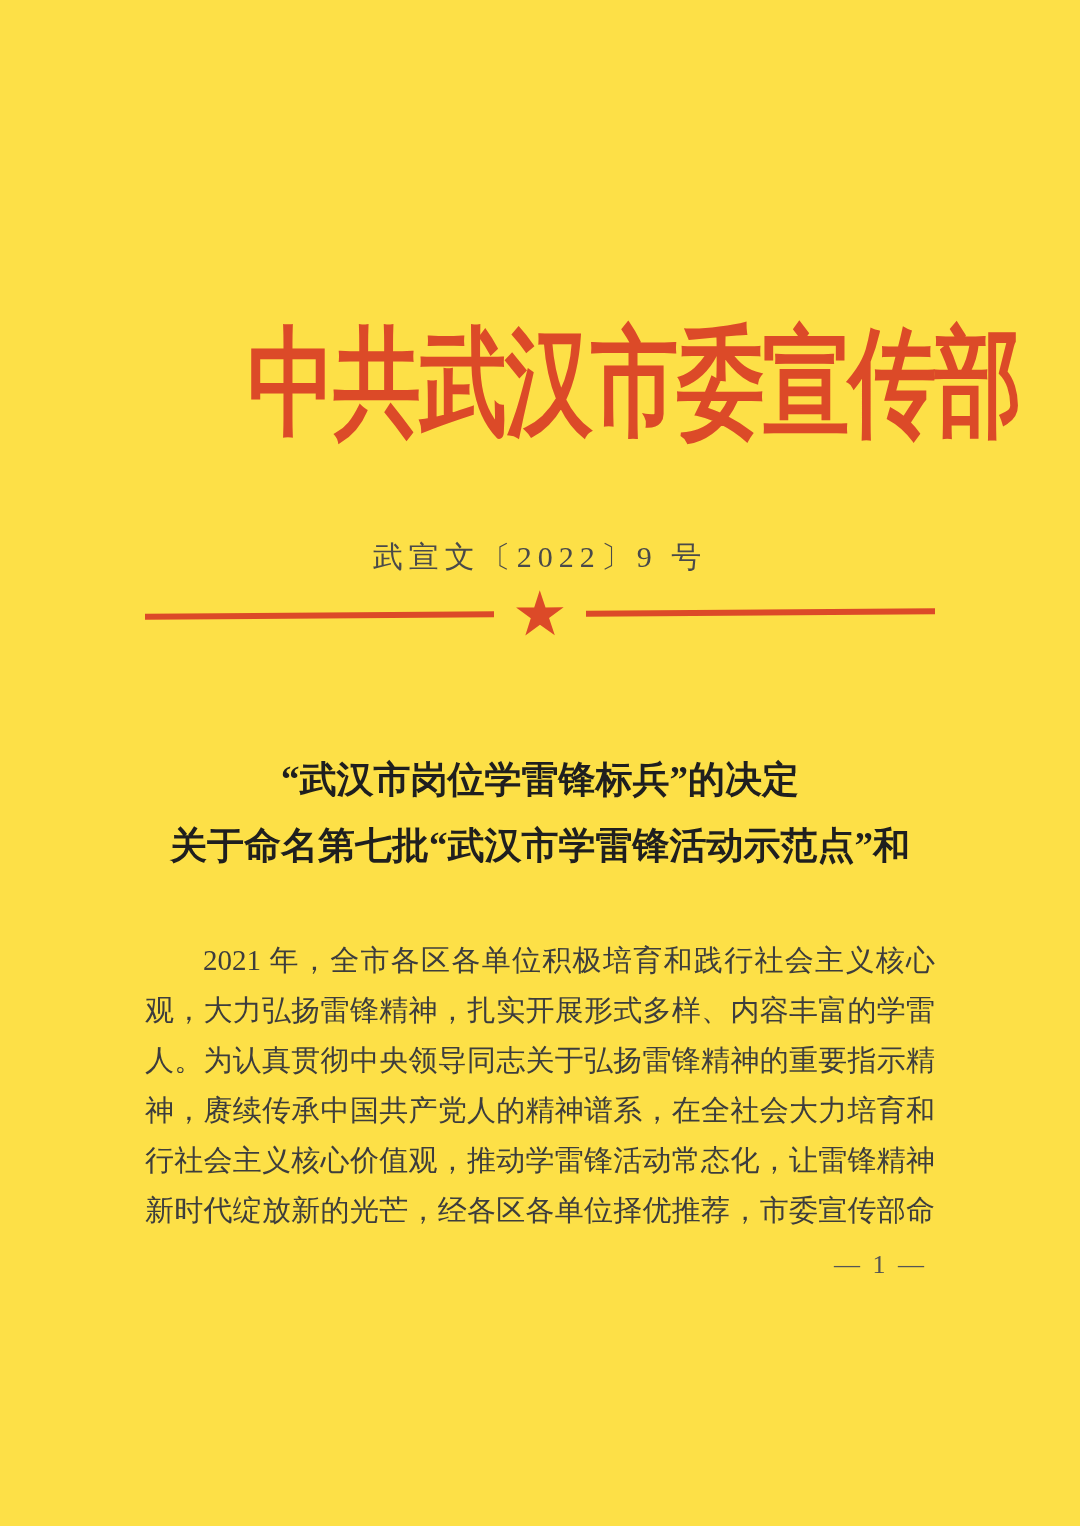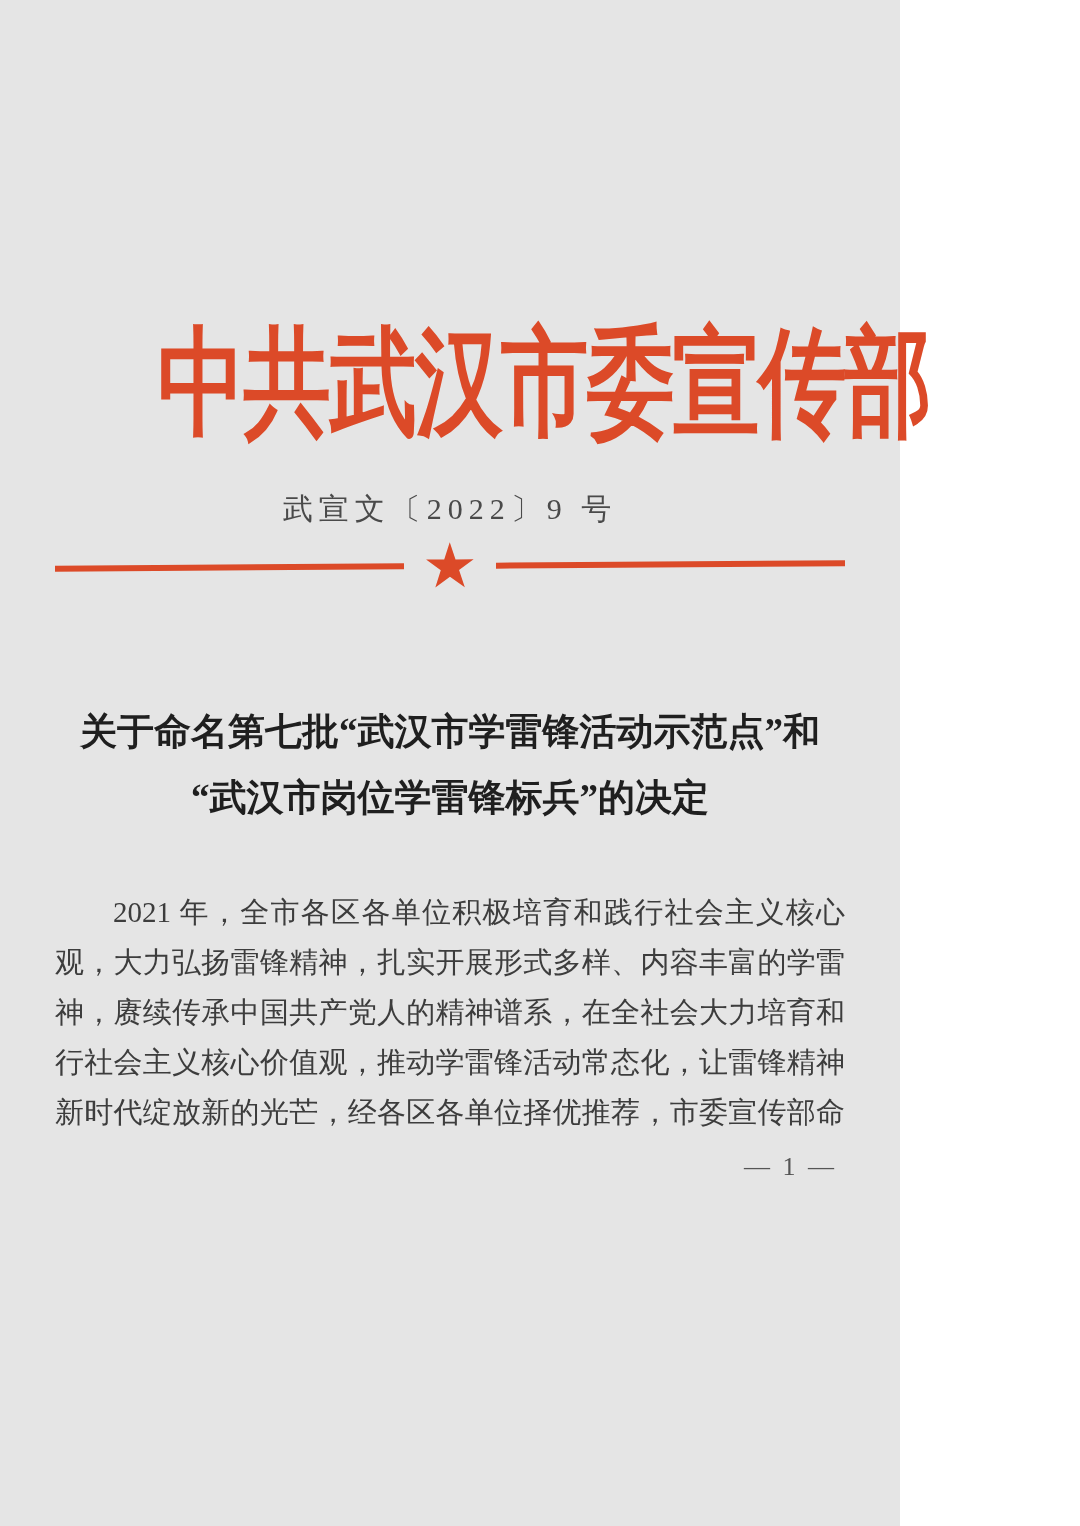--- a/index.html
+++ b/index.html
@@ -5,44 +5,44 @@
   * { margin: 0; padding: 0; box-sizing: border-box; }
   html, body { background: #ffffff; }
   body {
     font-family: "Liberation Serif", "DejaVu Serif", serif;
     width: 1080px;
     height: 1526px;
     overflow: hidden;
   }
   .page {
     position: relative;
-    width: 900px;
+    width: 1080px;
     height: 1526px;
-    background: #e5e5e5;
+    background: #fde047;
   }
   .content {
     width: 790px;
     margin: 0 auto;
     padding-top: 325px;
   }
   
   .org-name {
     font-size: 118px;
     line-height: 1.0;
     font-weight: bold;
     color: #dc4a28;
     text-align: center;
     white-space: nowrap;
     transform: scaleX(0.74);
     transform-origin: 50% 50%;
     letter-spacing: -2px;
   }
   
   .doc-number {
-    margin-top: 48px;
+    margin-top: 96px;
     font-size: 30px;
     line-height: 36px;
     text-align: center;
     color: #4a4a4a;
     letter-spacing: 6px;
   }
   
   .separator {
     margin-top: 10px;
     height: 58px;
@@ -108,27 +108,28 @@
 
     <div class="doc-number">武宣文〔2022〕9 号</div>
 
     <div class="separator">
       <div class="sep-line"></div>
       <span class="sep-star">★</span>
       <div class="sep-line"></div>
     </div>
 
     <div class="doc-title">
+      <div>“武汉市岗位学雷锋标兵”的决定</div>
       <div>关于命名第七批“武汉市学雷锋活动示范点”和</div>
-      <div>“武汉市岗位学雷锋标兵”的决定</div>
     </div>
 
     <div class="body-text">
       <div class="body-line indent">2021 年，全市各区各单位积极培育和践行社会主义核心价值</div>
       <div class="body-line">观，大力弘扬雷锋精神，扎实开展形式多样、内容丰富的学雷锋</div>
+      <div class="body-line">人。为认真贯彻中央领导同志关于弘扬雷锋精神的重要指示精</div>
       <div class="body-line">神，赓续传承中国共产党人的精神谱系，在全社会大力培育和践</div>
       <div class="body-line">行社会主义核心价值观，推动学雷锋活动常态化，让雷锋精神在</div>
       <div class="body-line">新时代绽放新的光芒，经各区各单位择优推荐，市委宣传部命名</div>
     </div>
 
     <div class="page-footer">— 1 —</div>
 
   </div>
 </div>
 

